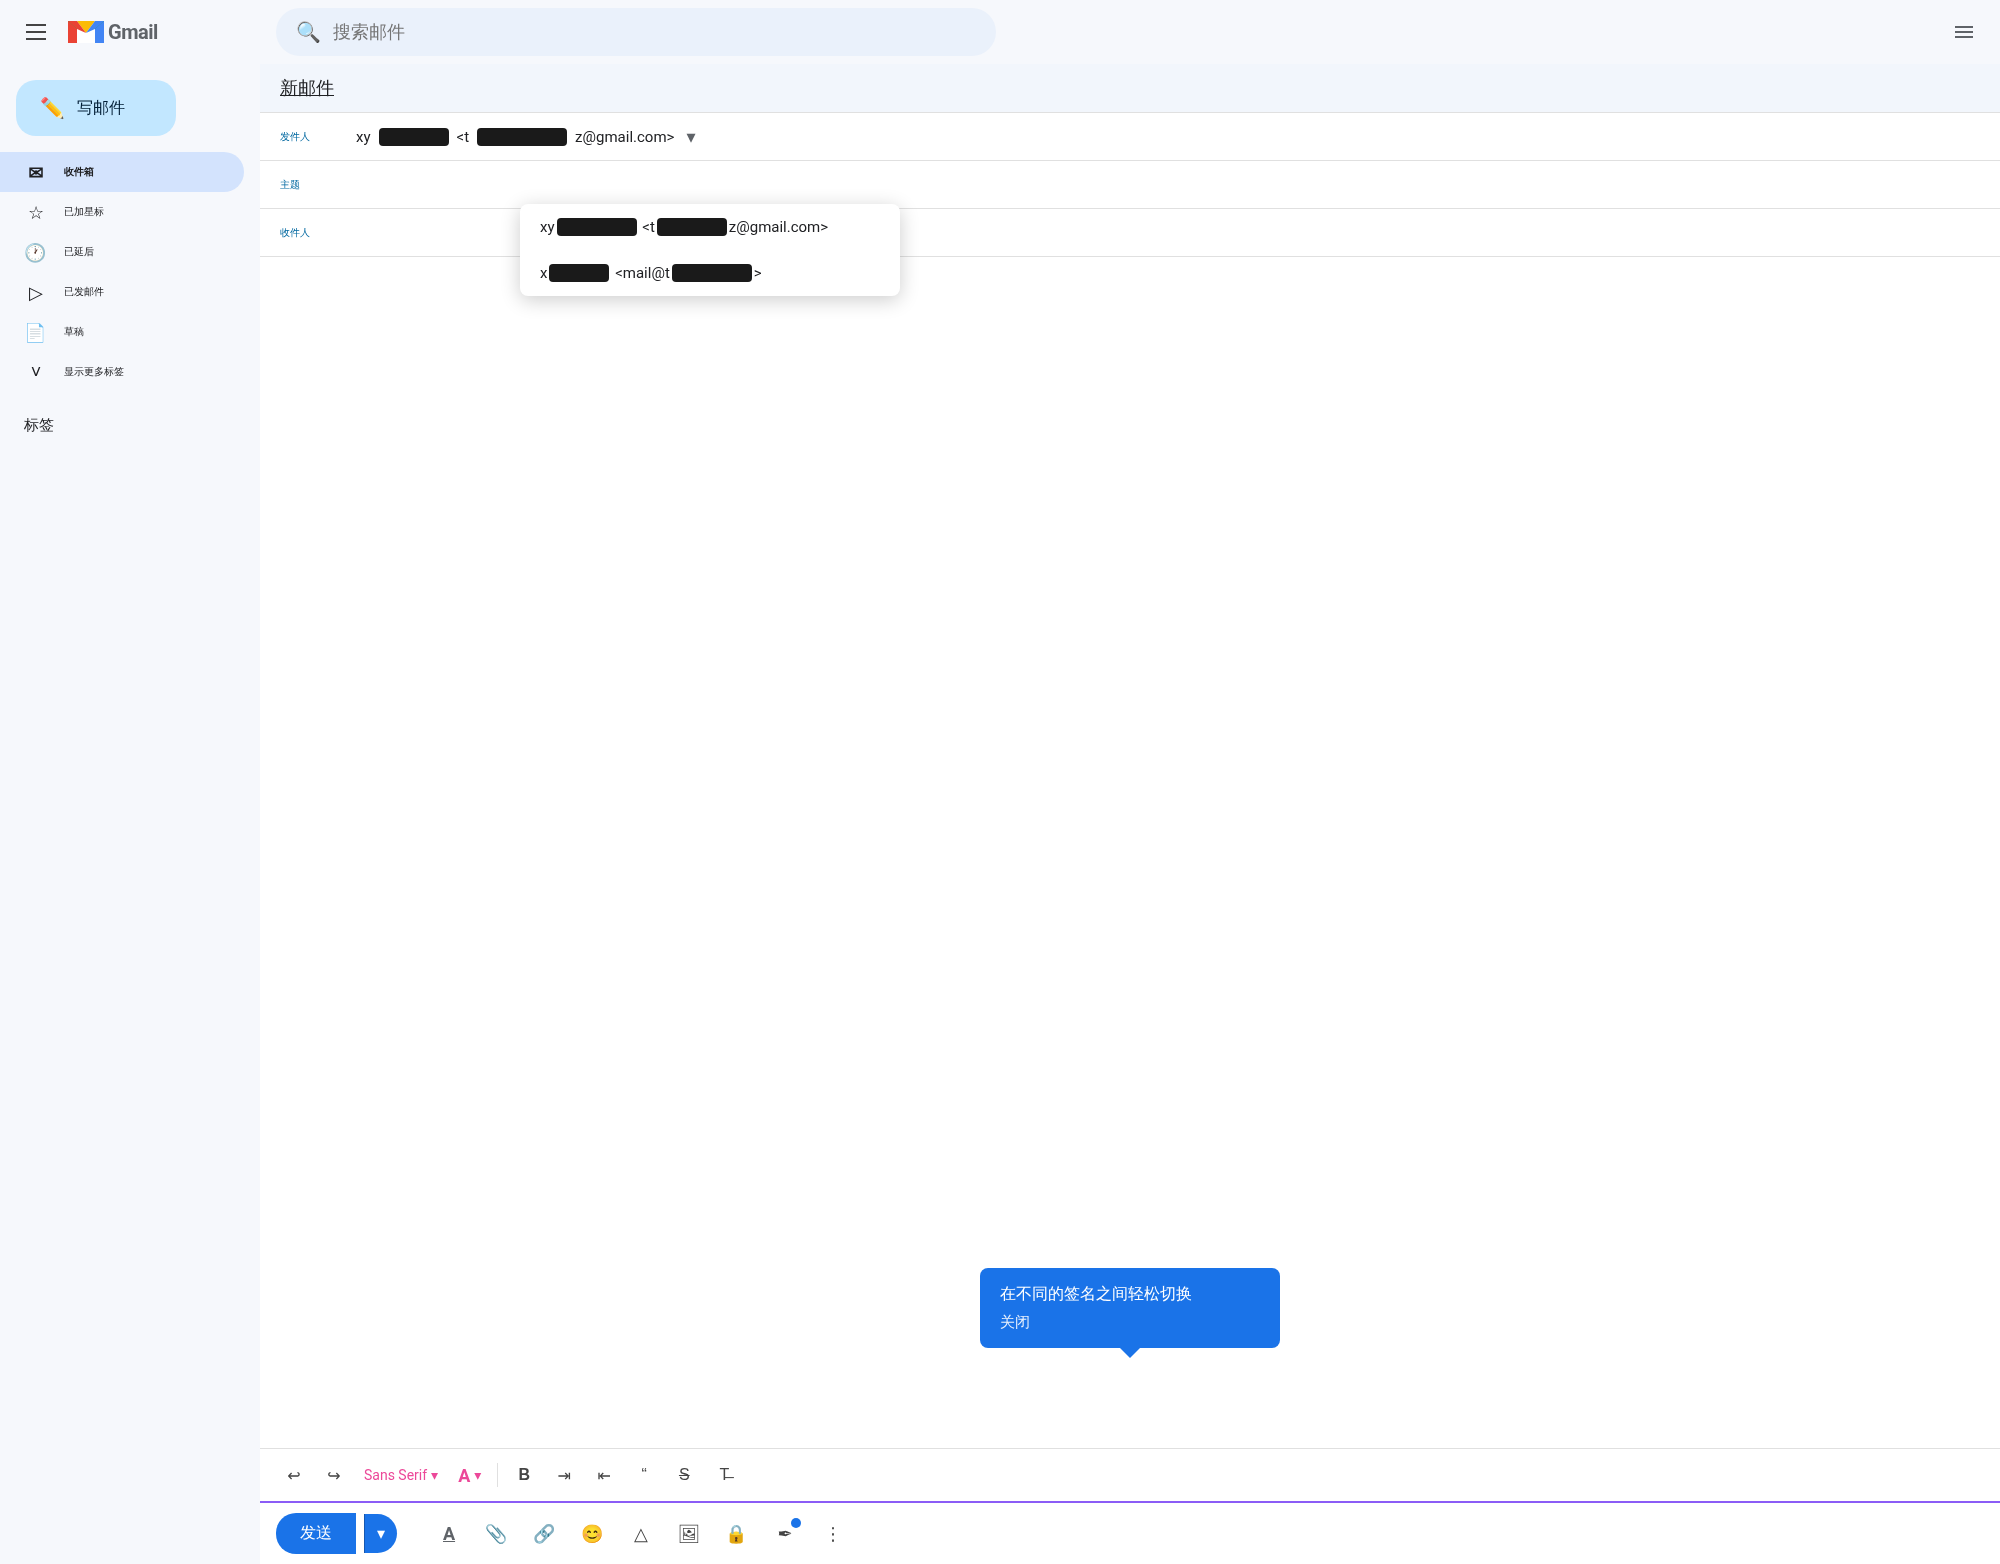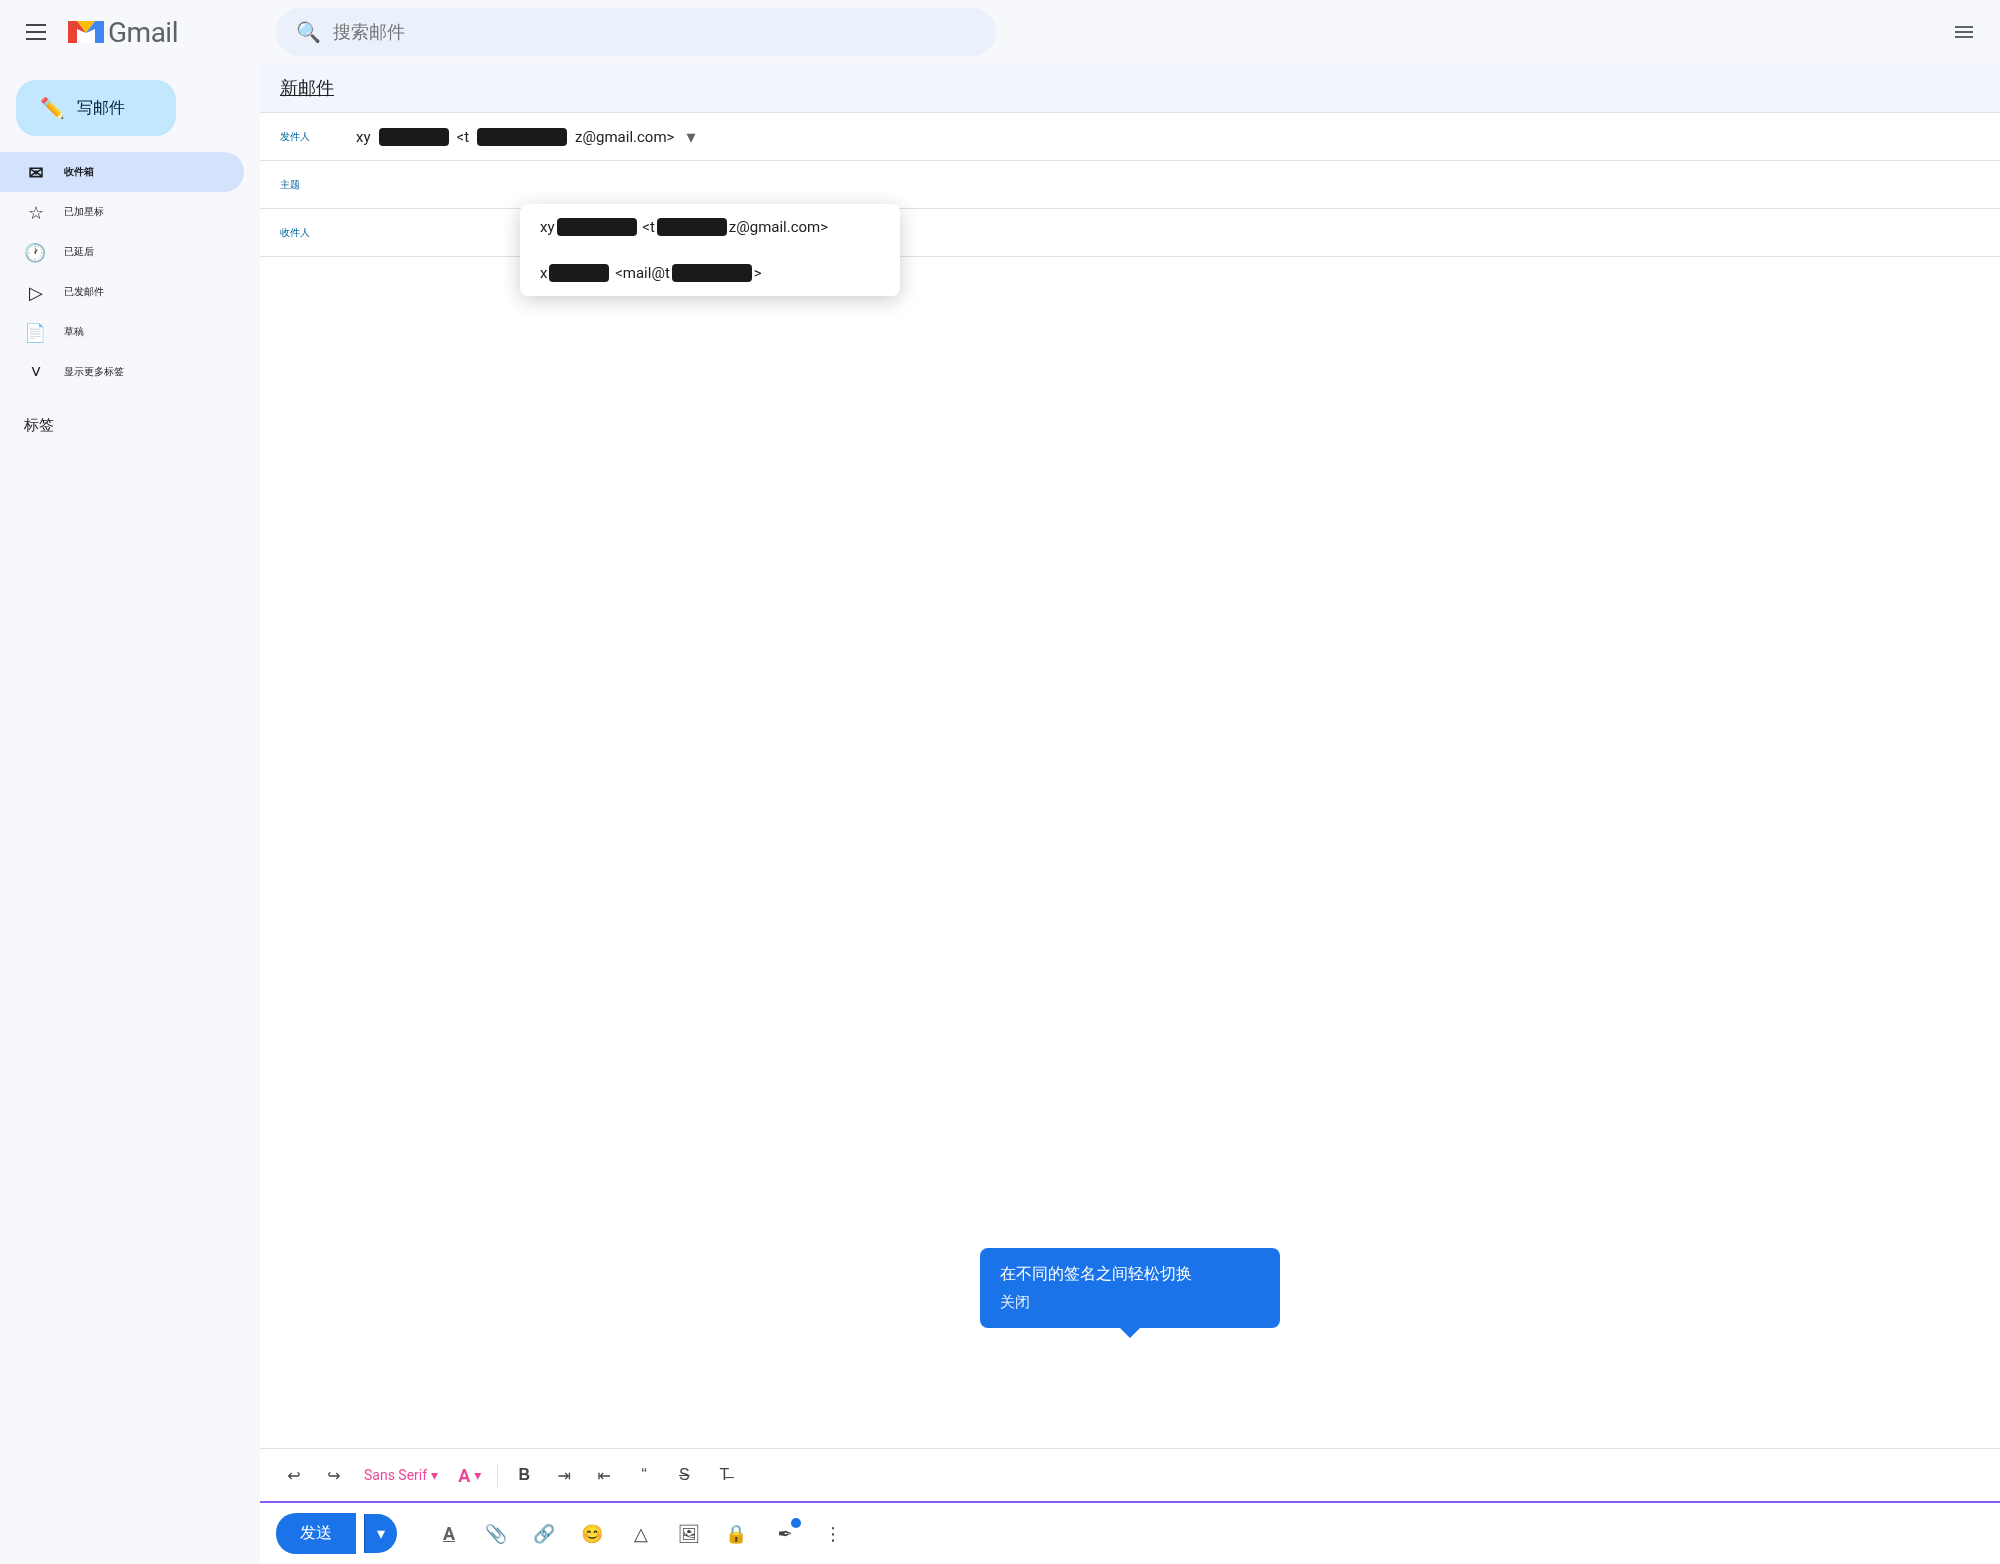--- a/index.html
+++ b/index.html
@@ -38,21 +38,21 @@
       width: 20px; height: 2px; background: #444;
       display: block;
     }
     .gmail-logo {
       display: flex; align-items: center; gap: 4px;
     }
     .gmail-m {
       width: 36px; height: 28px;
     }
     .gmail-text {
-      font-size: 28px; color: #5f6368; font-weight: 400; letter-spacing: -0.5px;
+      font-size: 20px; color: #5f6368; font-weight: 700; letter-spacing: -0.5px;
     }
     .search-bar {
       flex: 1;
       max-width: 720px;
       height: 48px;
       background: #eaf1fb;
       border-radius: 24px;
       display: flex;
       align-items: center;
       padding: 0 20px;
@@ -309,21 +309,21 @@
       color: #444;
       font-size: 18px;
       border: none;
       background: none;
       position: relative;
     }
 
     
     .tooltip-container {
       position: absolute;
-      bottom: 236px;
+      bottom: 216px;
       left: 50%;
       transform: translateX(-50%);
       z-index: 200;
     }
     .tooltip-box {
       background: #1a73e8;
       color: white;
       border-radius: 8px;
       padding: 16px 20px;
       font-size: 16px;

